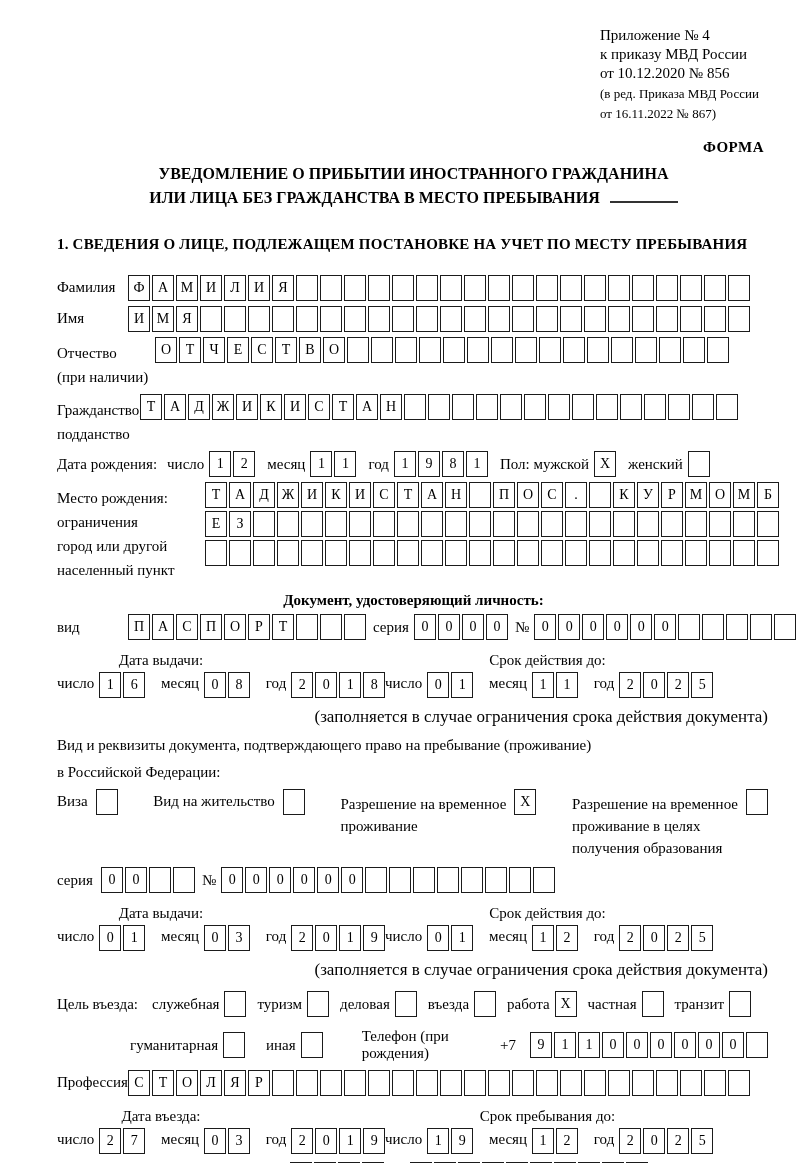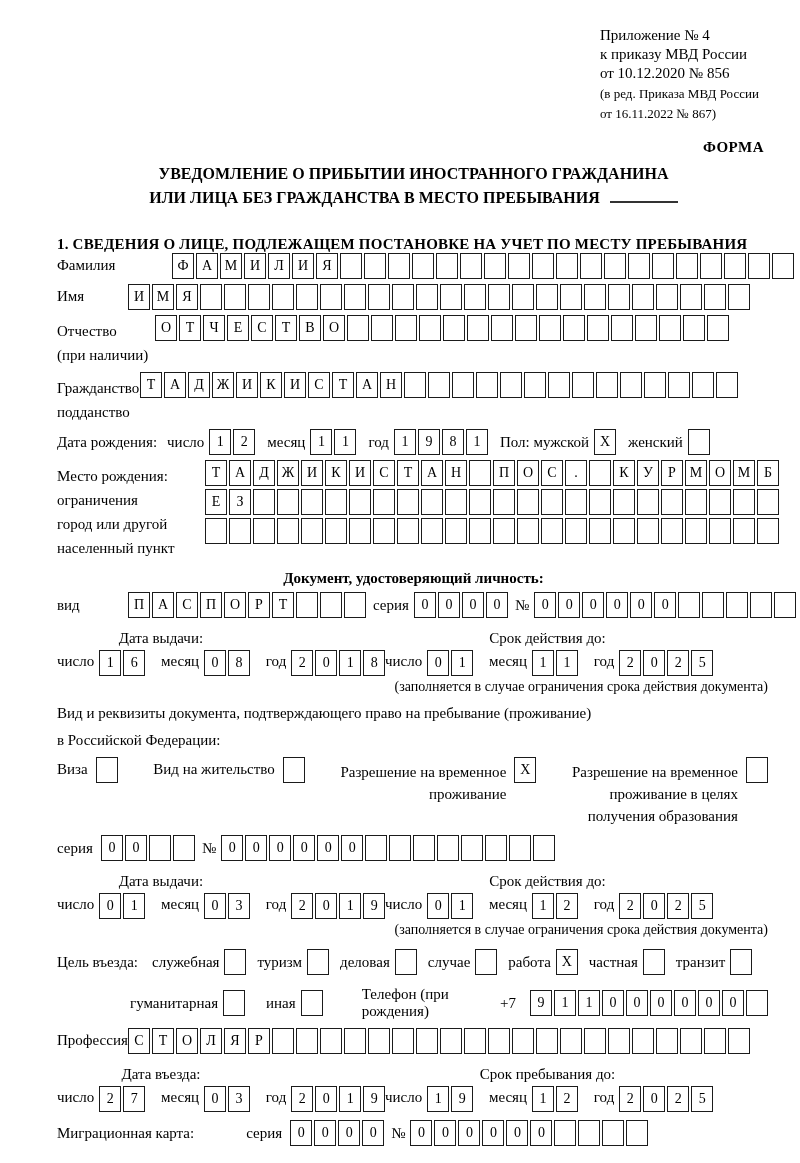--- a/index.html
+++ b/index.html
@@ -45,35 +45,35 @@
 
   
   .dates{display:flex;margin-top:10px;}
   .dcol{box-sizing:border-box;}
   .dcol.left{width:46%;}
   .dcol.right{width:54%;}
   .dheader{text-align:center;line-height:20px;}
   .dcol.left .dheader{padding-right:120px;}
   .dcol.right .dheader{padding-right:60px;}
   .dfields{margin-top:2px;white-space:nowrap;}
-  .note{font-size:14px;text-align:right;margin-top:3px;padding-right:2px;}
+  .note{font-size:17px;text-align:right;margin-top:9px;padding-right:2px;}
 
   
   .opts-row{display:flex;justify-content:space-between;margin-top:8px;align-items:flex-start;}
   .opt{display:flex;align-items:flex-start;}
   .opt .opt-label{display:inline-block;padding-top:4px;}
-  .opt .opt-label.center span{display:block;text-align:right;line-height:22px;}
+  .opt .opt-label.center span{display:block;text-align:left;line-height:22px;}
   .opt .cells{margin-left:8px;}
 
   .purpose-line{display:flex;align-items:center;margin-top:11px;flex-wrap:nowrap;}
   .purpose-line .g{display:flex;align-items:center;margin-right:9px;}
   .purpose-line .g span.t{margin-right:5px;}
   .indent73{margin-left:73px;}
   .mt10{margin-top:10px;}
-  .mt14{margin-top:0;gap:44px;}
+  .mt14{margin-top:22px;}
   .doc-heading{text-align:center;font-weight:bold;margin-top:10px;}
 </style>
 </head>
 <body>
 
 <div class="page">
 
   <div class="appendix">
     <div>Приложение № 4</div>
     <div>к приказу МВД России</div>
@@ -244,21 +244,21 @@
       </span>
     <span class="g">
         <span class="t">туризм</span>
         <span class="cells"><span class="cell"></span></span>
       </span>
     <span class="g">
         <span class="t">деловая</span>
         <span class="cells"><span class="cell"></span></span>
       </span>
     <span class="g">
-        <span class="t">случае</span>
+        <span class="t">въезда</span>
         <span class="cells"><span class="cell"></span></span>
       </span>
     <span class="g">
         <span class="t">работа</span>
         <span class="cells"><span class="cell">X</span></span>
       </span>
     <span class="g">
         <span class="t">частная</span>
         <span class="cells"><span class="cell"></span></span>
       </span>

